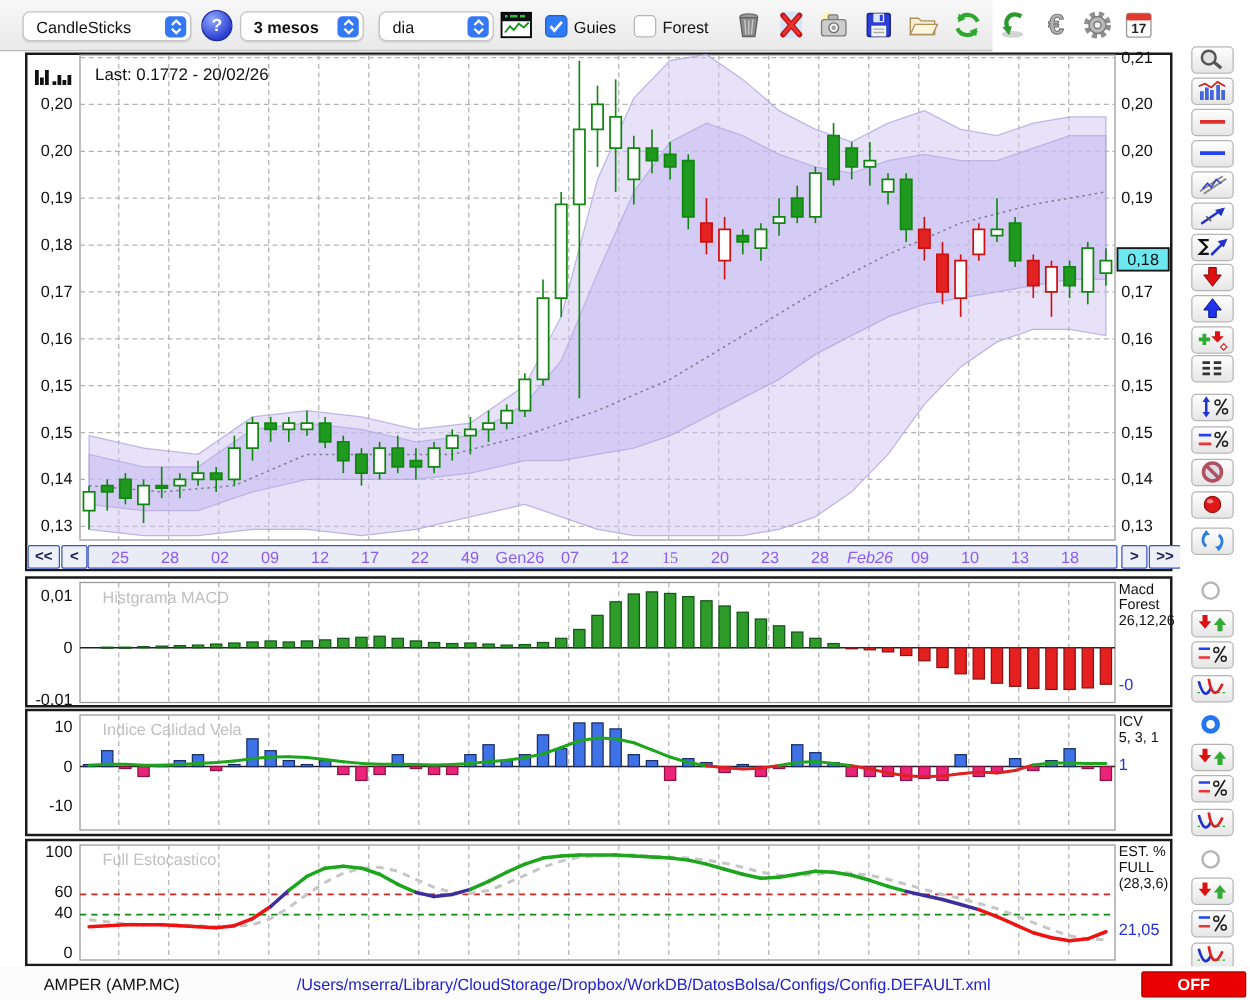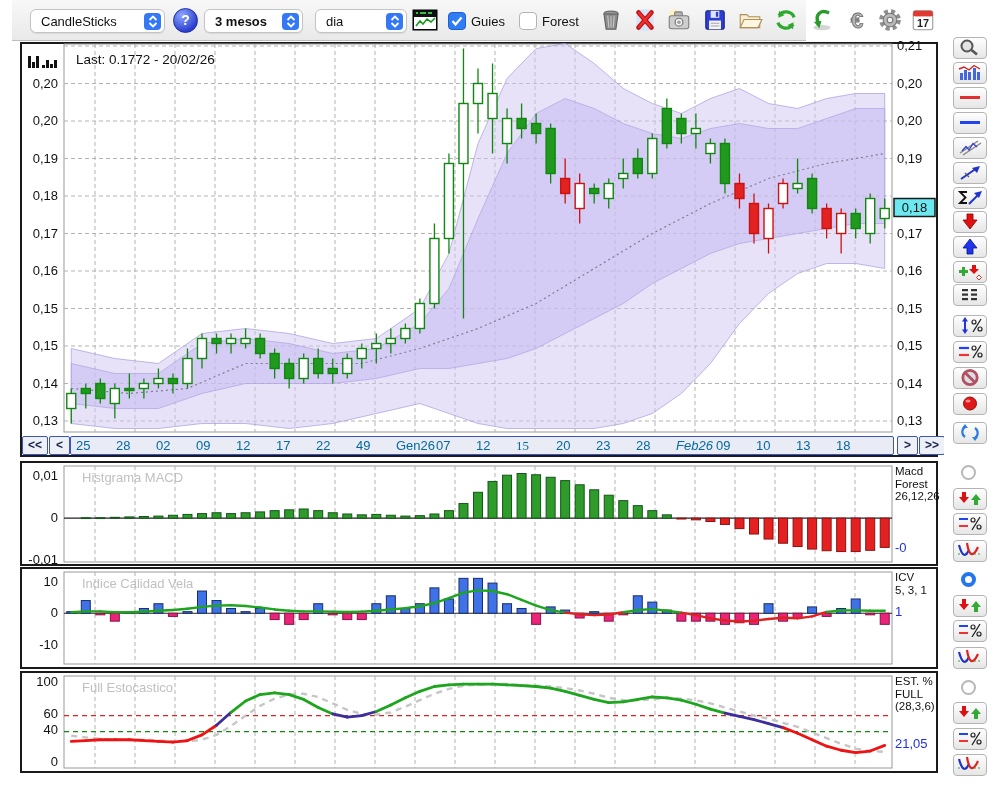--- a/index.html
+++ b/index.html
@@ -1,20 +1,20 @@
 <!DOCTYPE html>
 <html><head>
 <meta charset="utf-8">
 <style>
   html,body{margin:0;padding:0;width:1000px;height:800px;overflow:hidden;background:#fff;
     font-family:"Liberation Sans",sans-serif;}
   .abs{position:absolute;}
   #app{position:absolute;left:0;top:0;width:1000px;height:800px;background:#fff;}
   
-  #toolbar{left:12px;top:0;width:794px;height:40px;
+  #toolbar{left:0;top:0;width:794px;height:40px;
     background:linear-gradient(#f8f8f8,#e9e9e9);border-bottom:1px solid #bdbdbd;}
   .select{height:22px;background:#fff;border:1px solid #c4c4c4;border-radius:6px;
     box-shadow:0 1px 1px rgba(0,0,0,.08);display:flex;align-items:center;cursor:default;}
   .select .lbl{font-size:13px;color:#111;margin-left:10px;flex:1;white-space:nowrap;}
   .select .step{width:17px;height:17px;background:#3478f6;border-radius:4px;margin-right:3px;
     display:flex;align-items:center;justify-content:center;}
   #help-btn{width:23px;height:23px;border-radius:50%;
     background:radial-gradient(circle at 35% 28%,#8fa8ff,#2b3fd0 72%);
     color:#fff;font-size:14px;font-weight:bold;text-align:center;line-height:23px;
     border:1px solid #1c2aa0;}
@@ -30,21 +30,21 @@
   .radio{position:absolute;left:17px;width:15px;height:15px;border-radius:50%;
     background:#fff;border:2px solid #b7b7b7;box-sizing:border-box;cursor:pointer;}
   .radio.sel{border:4.5px solid #2277ee;}
   
   #navbar{left:22px;top:436px;width:914px;height:19px;background:#fff;}
   .navbtn{position:absolute;top:0;height:17px;border:1.5px solid #3a55c0;border-radius:2px;
     background:#eef0f8;font-size:12px;font-weight:bold;color:#17224e;text-align:center;
     line-height:17px;padding:0;cursor:pointer;box-sizing:content-box;}
   #navstrip{position:absolute;left:48px;top:0;width:822px;height:17px;border:1.5px solid #3a55c0;
     border-radius:2px;background:#e9ebf5;}
-  .navlab{position:absolute;top:1px;width:40px;font-size:13px;color:#0369a1;}
+  .navlab{position:absolute;top:1px;width:40px;text-align:center;font-size:13px;color:#8b5cf6;}
   
   #statusbar{left:0;top:773px;width:1000px;height:27px;background:#fbfbfb;}
   #sym{left:35px;top:7px;font-size:13px;color:#111;}
   #cfgpath{left:140px;right:110px;top:7px;text-align:center;font-size:13px;color:#2222cc;}
   #offbtn{left:913px;top:4px;width:82px;height:19px;background:#ea0000;border:1px solid #a80000;
     border-radius:2px;color:#fff;font-size:13px;font-weight:bold;text-align:center;line-height:19px;
     cursor:pointer;}
   #charts{left:0;top:0;}
   #charts text{font-family:"Liberation Sans",sans-serif;}
 </style>
@@ -926,13 +926,18 @@
     </button>
     <button class="sbtn" style="top:754px;">
       <svg width="30" height="19" viewBox="0 0 28 19">
           <line x1="2" y1="13" x2="26" y2="13" stroke="#33aa33" stroke-width="1" stroke-dasharray="2 2"></line>
           <path d="M3,4 C6,15 9,17 13,9" fill="none" stroke="#2233cc" stroke-width="2.2"></path>
           <path d="M11,2 C13,15 17,17 22,6" fill="none" stroke="#dd2222" stroke-width="2.2"></path>
         </svg>
     </button>
   </div>
 
+  <div id="statusbar" class="abs">
+    <span id="sym" class="abs">AMPER (AMP.MC)</span>
+    <div id="cfgpath" class="abs">/Users/mserra/Library/CloudStorage/Dropbox/WorkDB/DatosBolsa/Configs/Config.DEFAULT.xml</div>
+    <div id="offbtn" class="abs">OFF</div>
+  </div>
 </div>
 
 </body></html>

